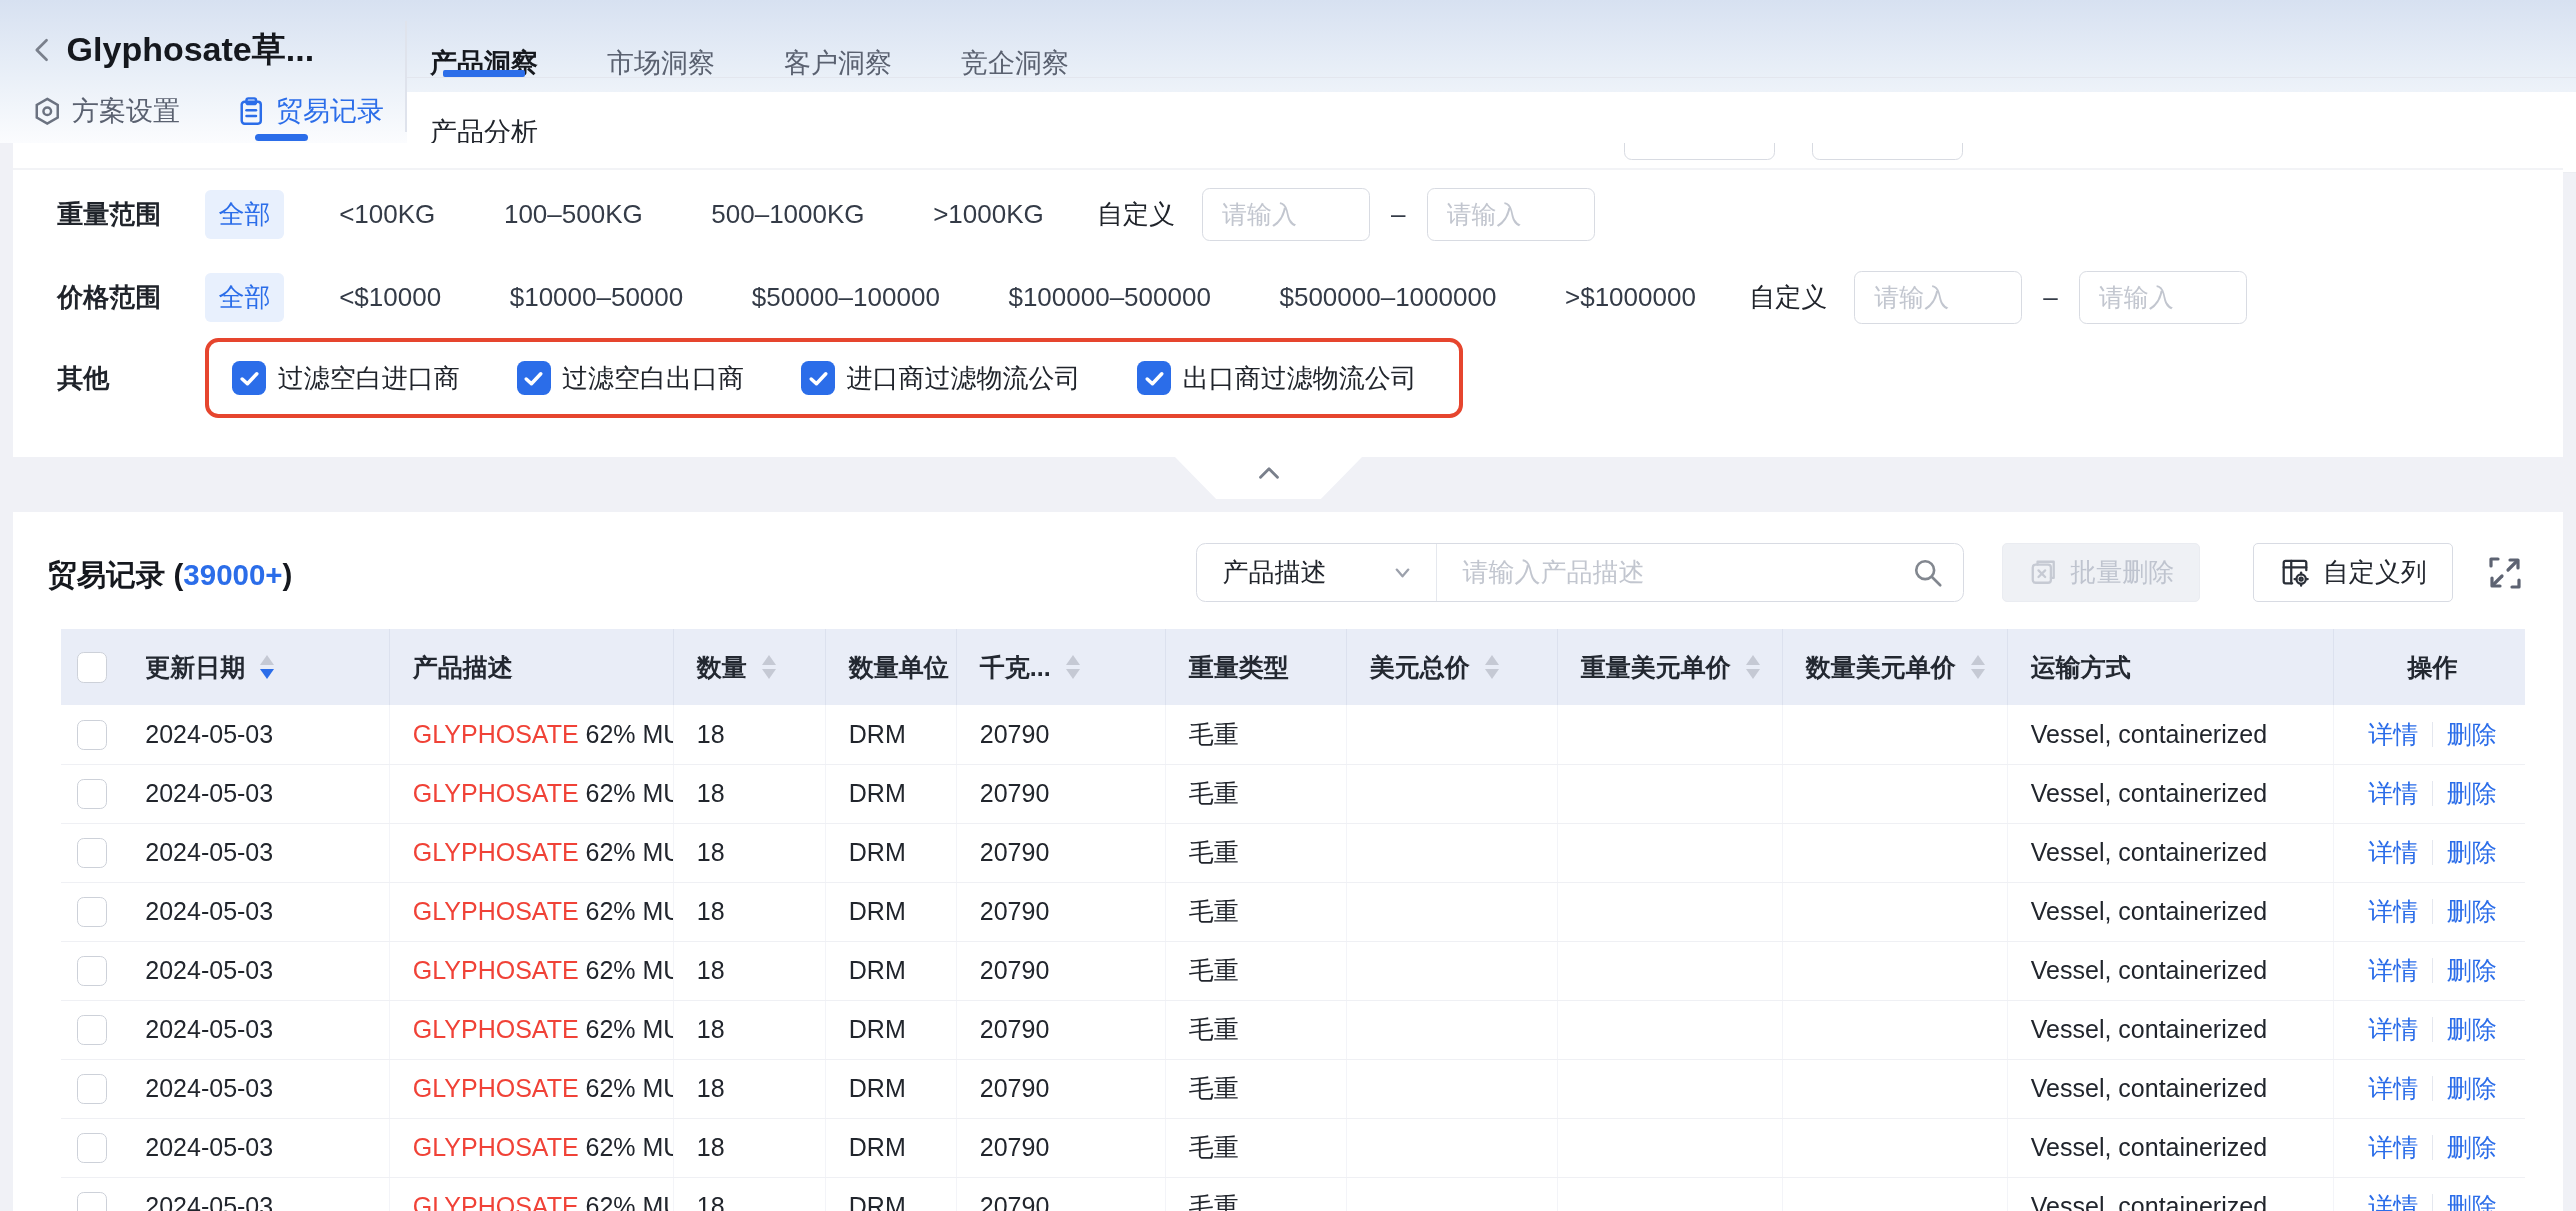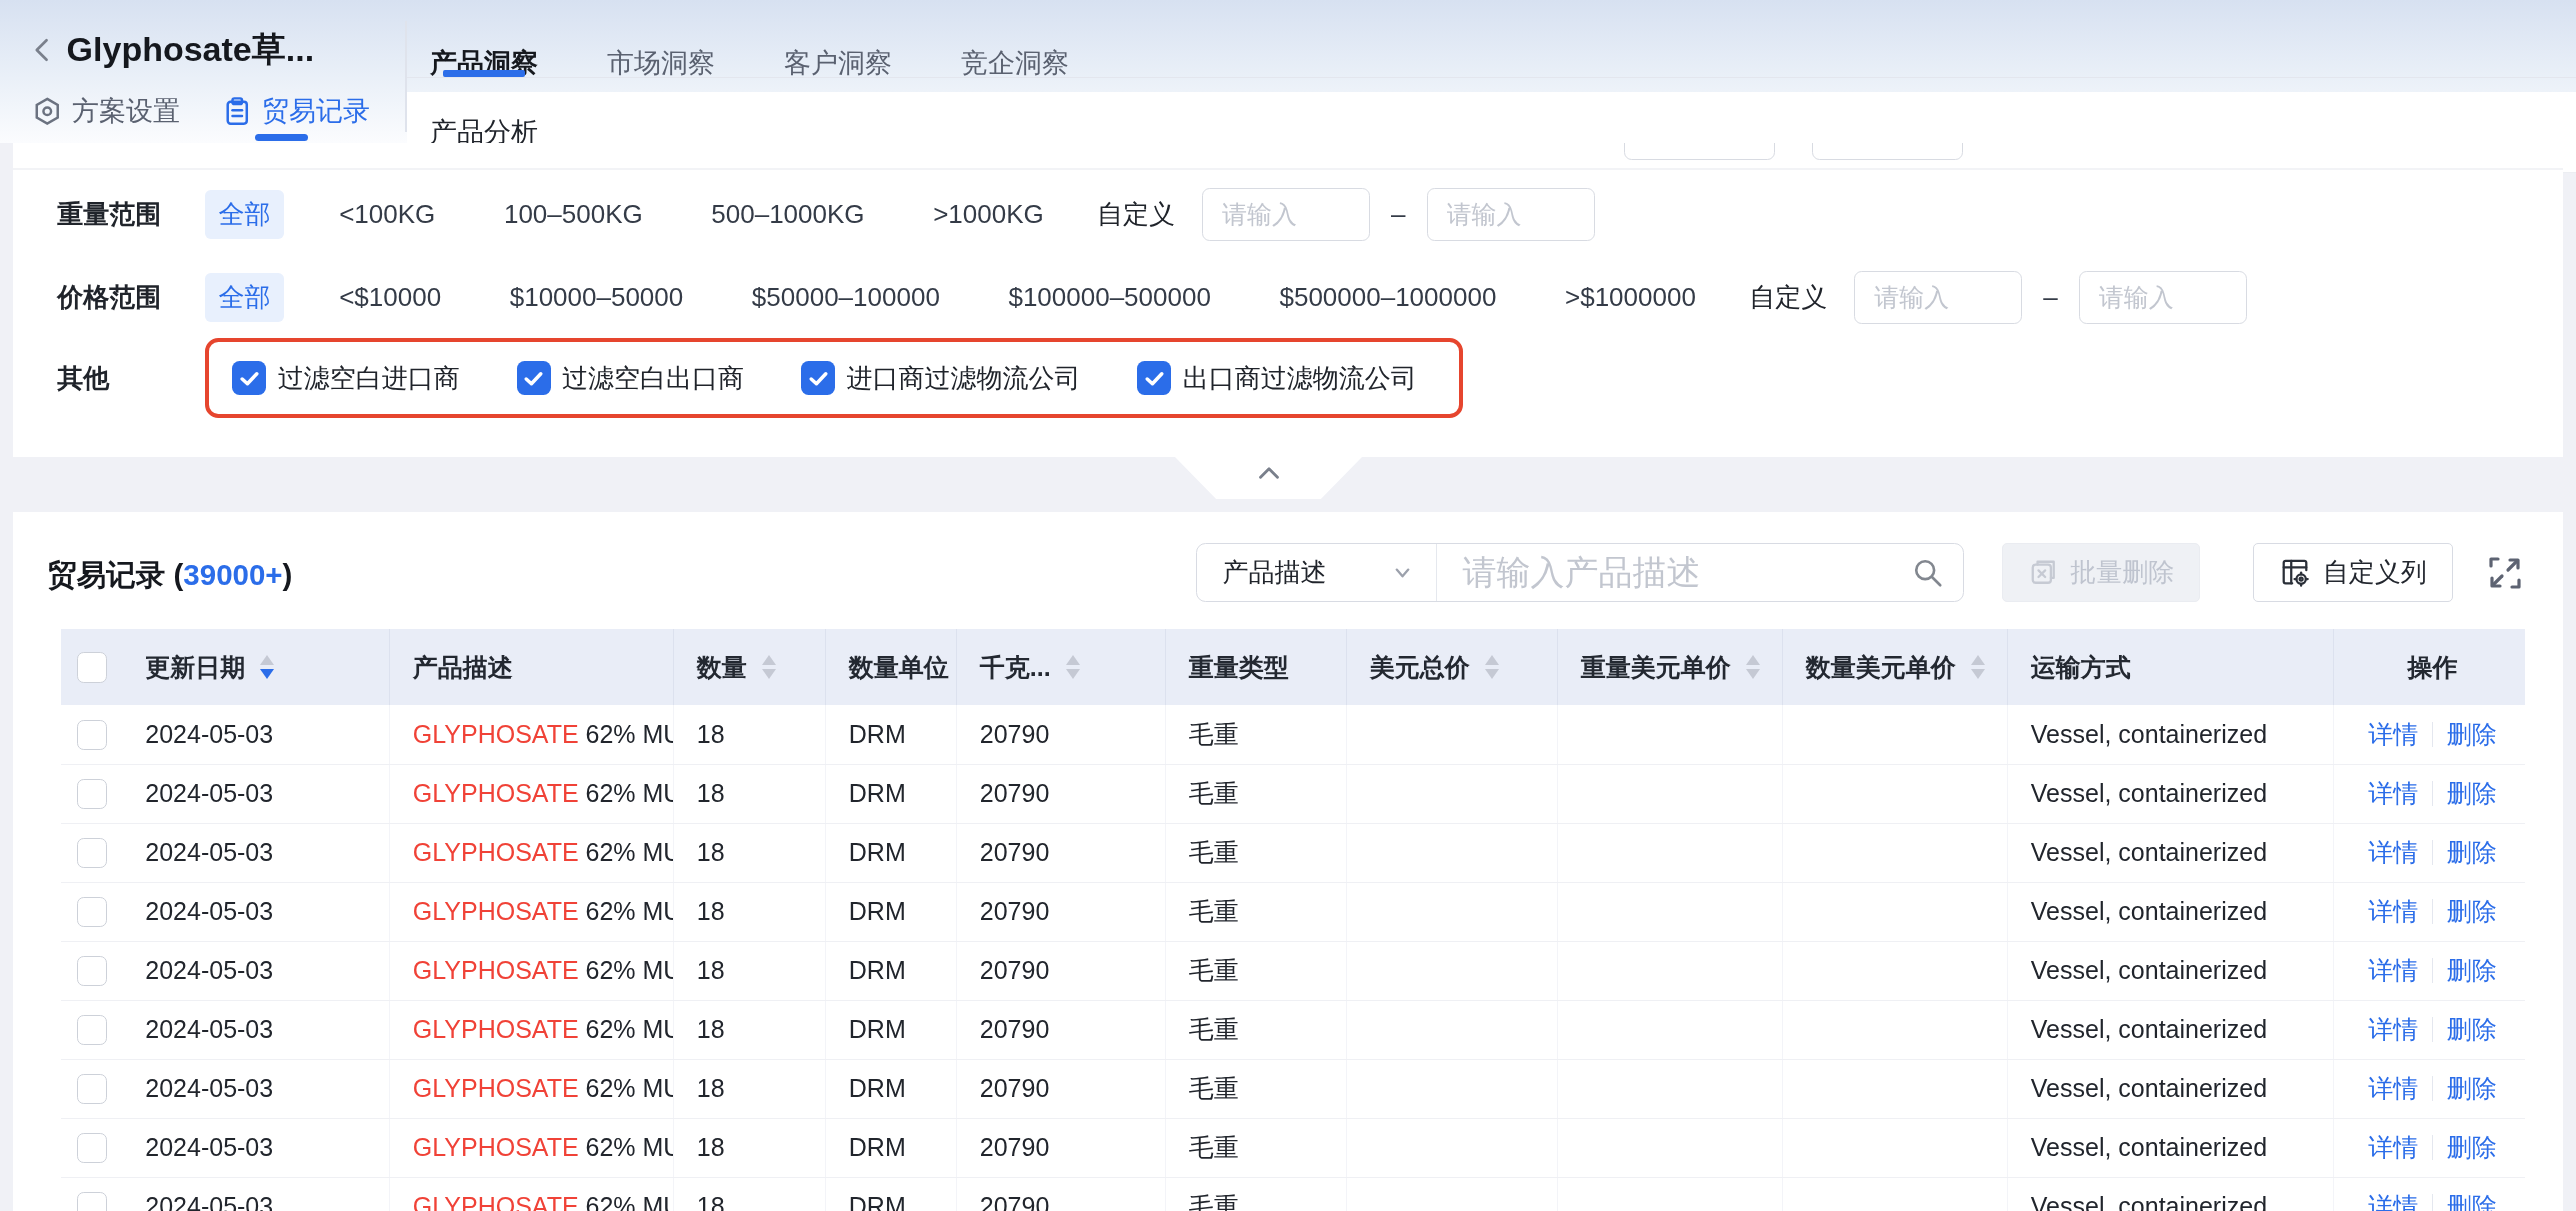--- a/index.html
+++ b/index.html
@@ -12,21 +12,21 @@
   
   .app-header{
     position:relative; width:100%; height:143px;
     background:linear-gradient(180deg,#D7E1F1 0%,#EAF0F8 55%,#FBFCFE 100%);
   }
   .hdr-left{ position:absolute; left:0; top:0; width:405px; height:143px; }
   .title-row{ position:absolute; left:27px; top:27px; display:flex; align-items:center; gap:7.6px; }
   .back-ic{ width:32px; height:32px; display:inline-flex; }
   .back-ic svg{ stroke:#7A808C; }
   .page-title{ font-size:34px; font-weight:bold; color:#15181E; white-space:nowrap; }
-  .left-tabs{ position:absolute; left:32px; top:93px; display:flex; gap:42px; align-items:center; }
+  .left-tabs{ position:absolute; left:32px; top:93px; display:flex; gap:56px; align-items:center; }
   .left-tab{ display:flex; align-items:center; gap:9.5px; font-size:27px; color:#5A6170; cursor:pointer; }
   .left-tab .ltab-ic{ width:30.5px; height:30.5px; display:inline-flex; }
   .left-tab .ltab-ic svg{ stroke:#6B7280; }
   .left-tab.active{ color:#2B6DE9; }
   .left-tab.active .ltab-ic svg{ stroke:#2B6DE9; }
   .trade-underline{ position:absolute; left:255px; top:134px; width:53px; height:6.7px; border-radius:3.8px; background:#2B6DE9; }
   .hdr-divider{ position:absolute; left:405px; top:21px; width:1.9px; height:111px; background:#DFE3EC; }
   .hdr-right{ position:absolute; left:407px; right:0; top:0; height:143px; }
   .nav-tabs{ height:78px; display:flex; align-items:stretch; padding-left:23px; gap:69px; border-bottom:1px solid #E3E6EE; }
   .nav-tab{ position:relative; display:flex; align-items:center; font-size:27px; color:#5A6170; cursor:pointer;margin-top:48px; }
@@ -60,21 +60,21 @@
   .notch svg{ margin-top:5.7px; stroke:#7A808C; }
   
   .records-panel{ position:absolute; left:13.3px; right:13.3px; top:512px; height:762px; background:#FFFFFF; }
   .toolbar{ position:relative; height:117px; }
   .rec-title{ position:absolute; left:34px; top:44px; font-size:29.5px; font-weight:bold; color:#15181E; }
   .rec-count{ color:#2B6DE9; }
   .tb-controls{ position:absolute; right:38px; top:31px; height:59px; display:flex; align-items:center; }
   .search-combo{ position:relative; display:flex; width:768px; height:59px; border:1.9px solid #D8DBE3; border-radius:9.5px; background:#fff; align-items:center; }
   .combo-select{ width:240px; height:100%; display:flex; align-items:center; justify-content:space-between; padding:0 21px 0 25px; border-right:1.9px solid #E5E8EE; font-size:26px; color:#20242B; cursor:pointer; flex:0 0 auto; }
   .combo-select svg{ stroke:#9CA1AC; }
-  .combo-input{ flex:1; height:100%; border:none; outline:none; font-size:34px; padding:0 67px 0 25px; color:#20242B; background:transparent; font-family:inherit; }
+  .combo-input{ flex:1; height:100%; border:none; outline:none; font-size:26px; padding:0 67px 0 25px; color:#20242B; background:transparent; font-family:inherit; }
   .combo-input::placeholder{ color:#C2C6CF; }
   .search-ic{ position:absolute; right:19px; top:13.3px; width:32px; height:32px; display:inline-flex; cursor:pointer; }
   .search-ic svg{ stroke:#82878F; }
   .btn{ height:59px; display:flex; align-items:center; gap:11.4px; border-radius:5px; font-size:26px; padding:0 25px; cursor:pointer; white-space:nowrap; }
   .btn svg{ flex:0 0 auto; }
   .btn-batch{ margin-left:38px; background:#EFF1F5; border:1px solid #EAECF1; color:#BFC4CF; cursor:not-allowed; }
   .btn-batch svg{ stroke:#C6CAD3; }
   .btn-custom{ margin-left:53px; background:#fff; border:1.9px solid #D8DBE3; color:#23272F; }
   .btn-custom svg{ stroke:#2A2F38; }
   .expand-btn{ margin-left:32px; width:40px; height:40px; display:inline-flex; cursor:pointer; }

